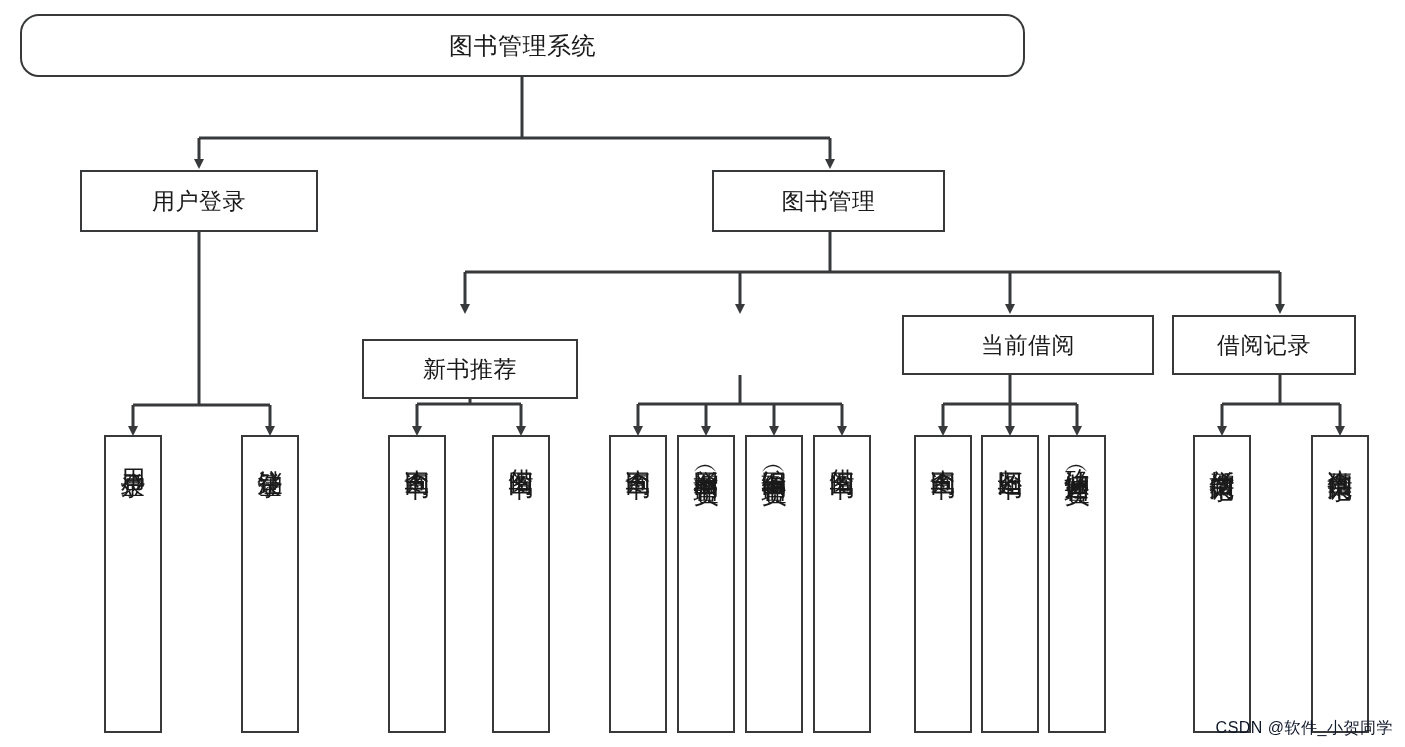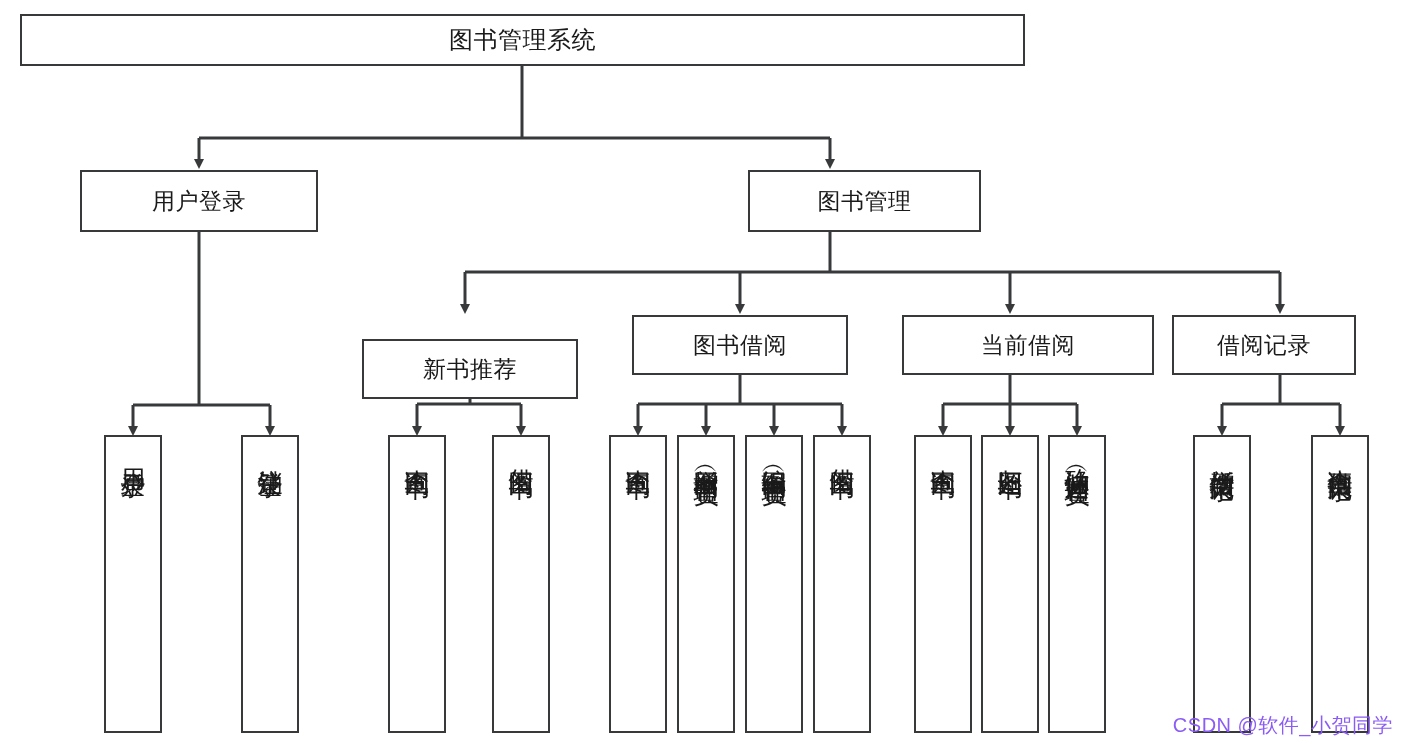--- a/index.html
+++ b/index.html
@@ -56,22 +56,22 @@
     text-orientation: upright;
     font-size: 25px;
     letter-spacing: 2px;
     line-height: 1;
   }
   .node.root .label { font-size: 24px; }
   #watermark {
     position: absolute;
     right: 12px;
     bottom: 8px;
-    font-size: 20px;
-    color: #8b5cf6;
+    font-size: 16px;
+    color: #0f172a;
     letter-spacing: 0.5px;
     white-space: nowrap;
   }
 </style>
 </head>
 <body>
 
 <div id="canvas">
 
   <svg id="wires" viewBox="0 0 1405 747">
@@ -118,36 +118,33 @@
       <path d="M1010,404 L1010,427" marker-end="url(#arrow)"></path>
       <path d="M1077,404 L1077,427" marker-end="url(#arrow)"></path>
 
       <path d="M1280,375 L1280,404"></path>
       <path d="M1222,404 L1340,404"></path>
       <path d="M1222,404 L1222,427" marker-end="url(#arrow)"></path>
       <path d="M1340,404 L1340,427" marker-end="url(#arrow)"></path>
     </g>
   </svg>
 
-  <div class="node horiz root" style="left:20px; top:14px; width:1005px; height:52px;">
+  <div class="node horiz root" style="left:20px; top:14px; width:1005px; height:63px;border-radius:19px;">
     <span class="label">图书管理系统</span>
   </div>
 
   <div class="node horiz" style="left:80px; top:170px; width:238px; height:62px;">
     <span class="label">用户登录</span>
   </div>
-  <div class="node horiz" style="left:712px; top:170px; width:233px; height:62px;margin-left:36px;">
+  <div class="node horiz" style="left:712px; top:170px; width:233px; height:62px;">
     <span class="label">图书管理</span>
   </div>
 
   <div class="node horiz" style="left:362px; top:315px; width:216px; height:60px;margin-top:24px;">
     <span class="label">新书推荐</span>
-  </div>
-  <div class="node horiz" style="left:632px; top:315px; width:216px; height:60px;">
-    <span class="label">图书借阅</span>
   </div>
   <div class="node horiz" style="left:902px; top:315px; width:252px; height:60px;">
     <span class="label">当前借阅</span>
   </div>
   <div class="node horiz" style="left:1172px; top:315px; width:184px; height:60px;">
     <span class="label">借阅记录</span>
   </div>
 
   <div class="node vert" style="left:104px; top:435px; width:58px; height:298px;">
     <span class="label">用户登录</span>

